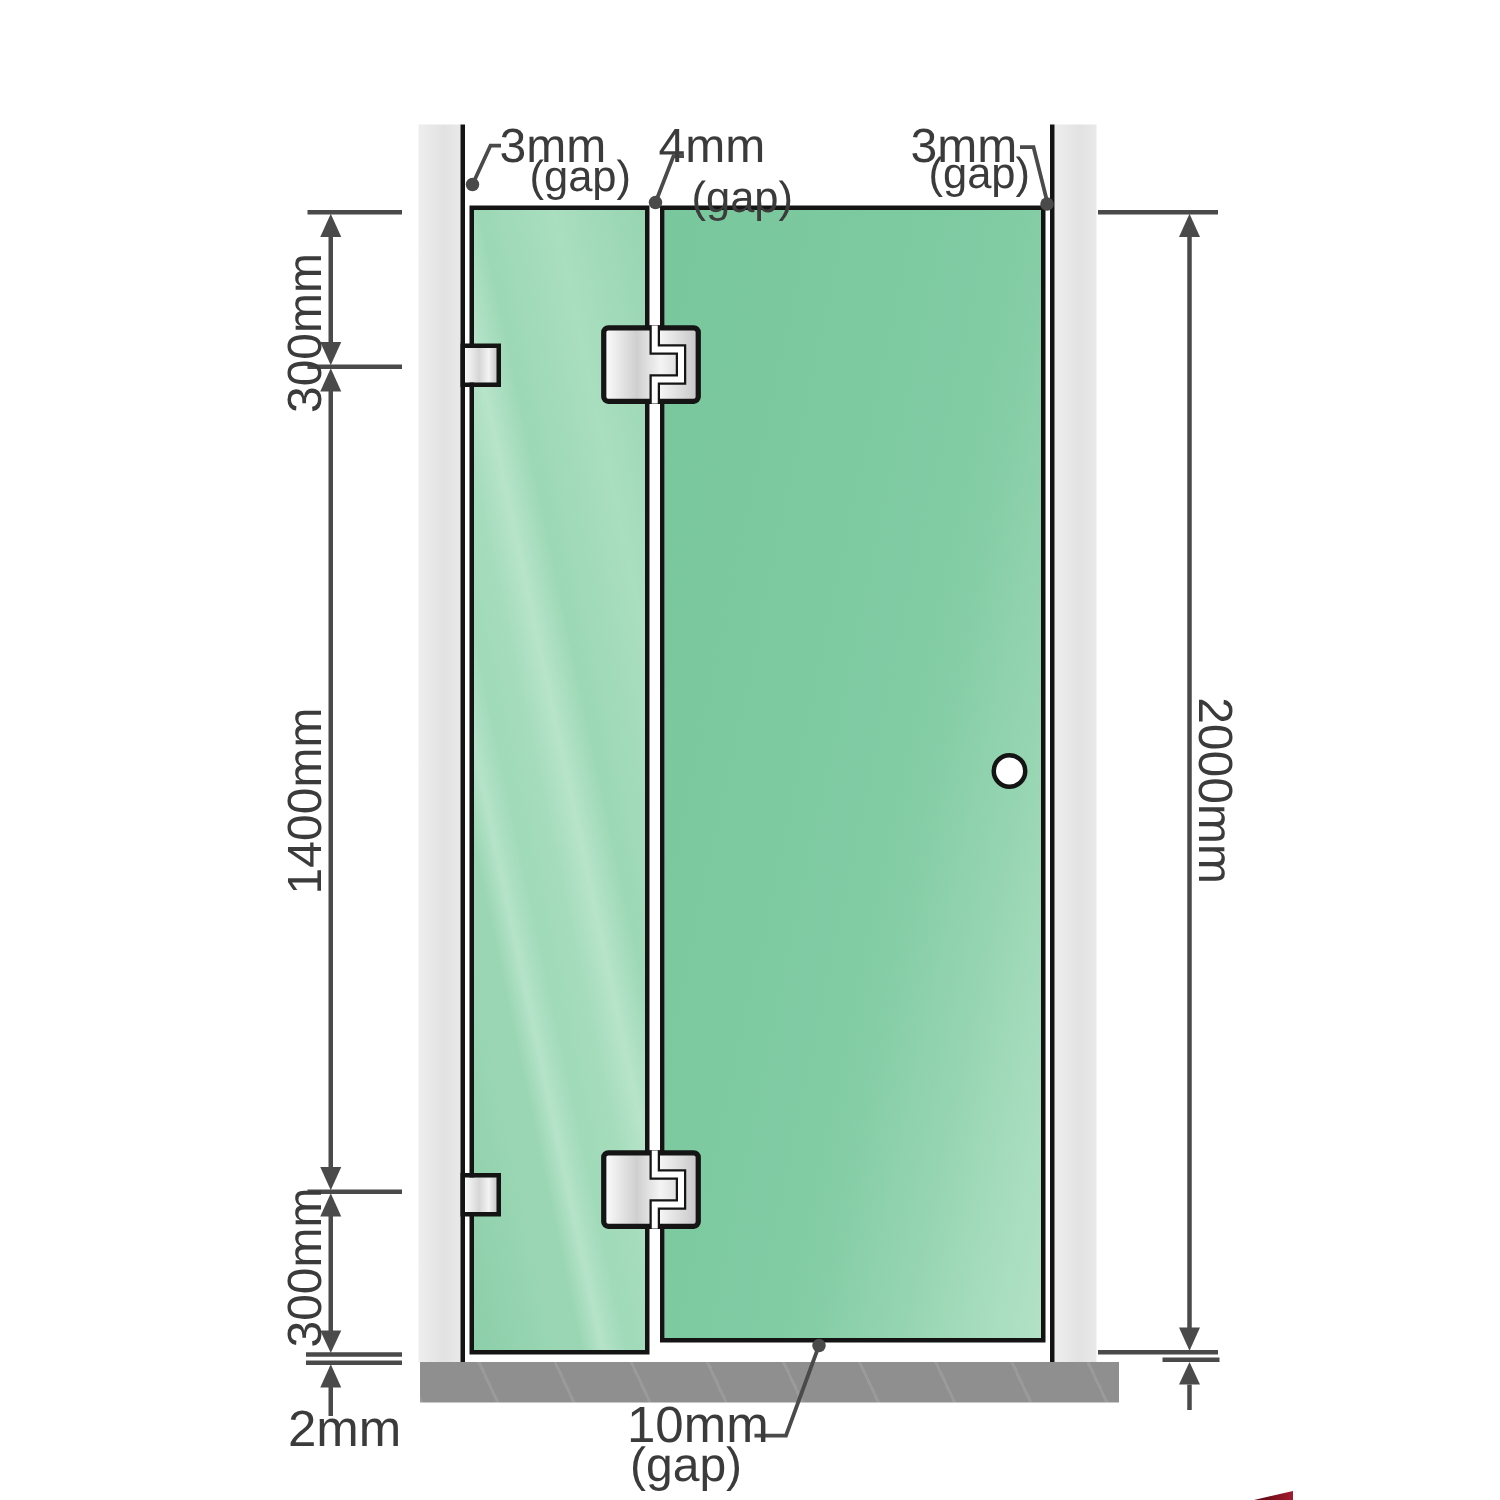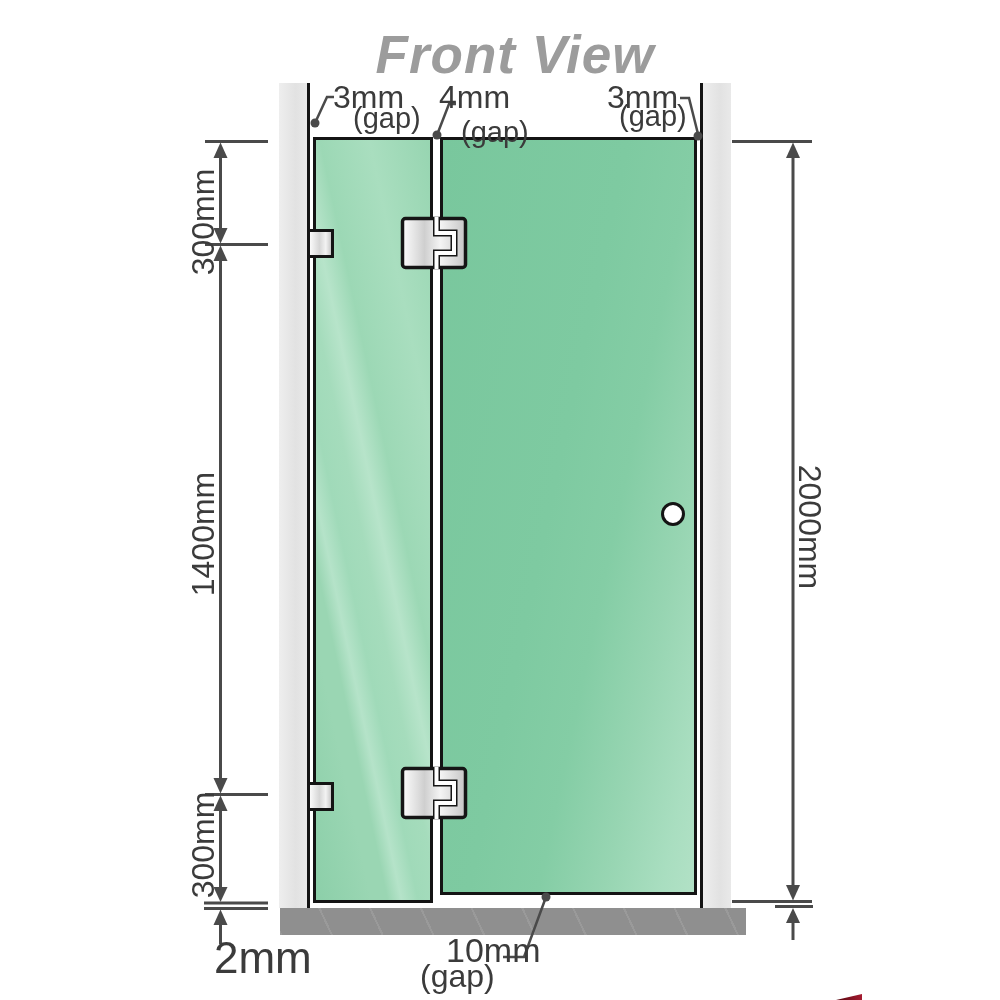--- a/index.html
+++ b/index.html
@@ -28,21 +28,20 @@
   .rotcw{transform:translate(-50%,-50%) rotate(90deg);}
   svg.overlay{position:absolute;left:0;top:0;pointer-events:none;}
   .logo-frag{position:absolute;left:836px;top:994px;width:26px;height:6px;
              background:linear-gradient(90deg,#55060f,#a51b30);clip-path:polygon(0 100%,100% 0,100% 100%);}
 </style>
 </head>
 <body>
 
 <div id="canvas">
 
-  <div class="title">Front View</div>
 
   <div class="channel left"></div>
   <div class="channel right"></div>
   <div class="floor"></div>
 
   <div class="glass fixed"></div>
   <div class="glass door"></div>
   <div class="handle"></div>
 
   <div class="bracket" style="top:229px;"></div>
@@ -129,22 +128,22 @@
   <div class="hlabel" style="left:333px;top:81px;">3mm</div>
   <div class="hlabel gapword" style="left:353px;top:104px;">(gap)</div>
   <div class="hlabel" style="left:439px;top:81px;">4mm</div>
   <div class="hlabel gapword" style="left:461px;top:118px;">(gap)</div>
   <div class="hlabel" style="left:607px;top:81px;">3mm</div>
   <div class="hlabel gapword" style="left:619px;top:102px;">(gap)</div>
 
   <div class="vlabel rotccw" style="left:203px;top:222px;">300mm</div>
   <div class="vlabel rotccw" style="left:203px;top:534px;">1400mm</div>
   <div class="vlabel rotccw" style="left:203px;top:845px;">300mm</div>
-  <div class="hlabel" style="left:214px;top:936px;font-size:44px;">2mm</div>
+  <div class="hlabel" style="left:192px;top:936px;font-size:34px;">2mm</div>
 
   <div class="vlabel rotcw" style="left:810px;top:527px;">2000mm</div>
 
-  <div class="hlabel" style="left:418px;top:933px;font-size:34px;margin-left:28px;">10mm</div>
+  <div class="hlabel" style="left:418px;top:933px;font-size:34px;">10mm</div>
   <div class="hlabel" style="left:420px;top:960px;">(gap)</div>
 
   <div class="logo-frag"></div>
 
 </div>
 
 </body></html>

